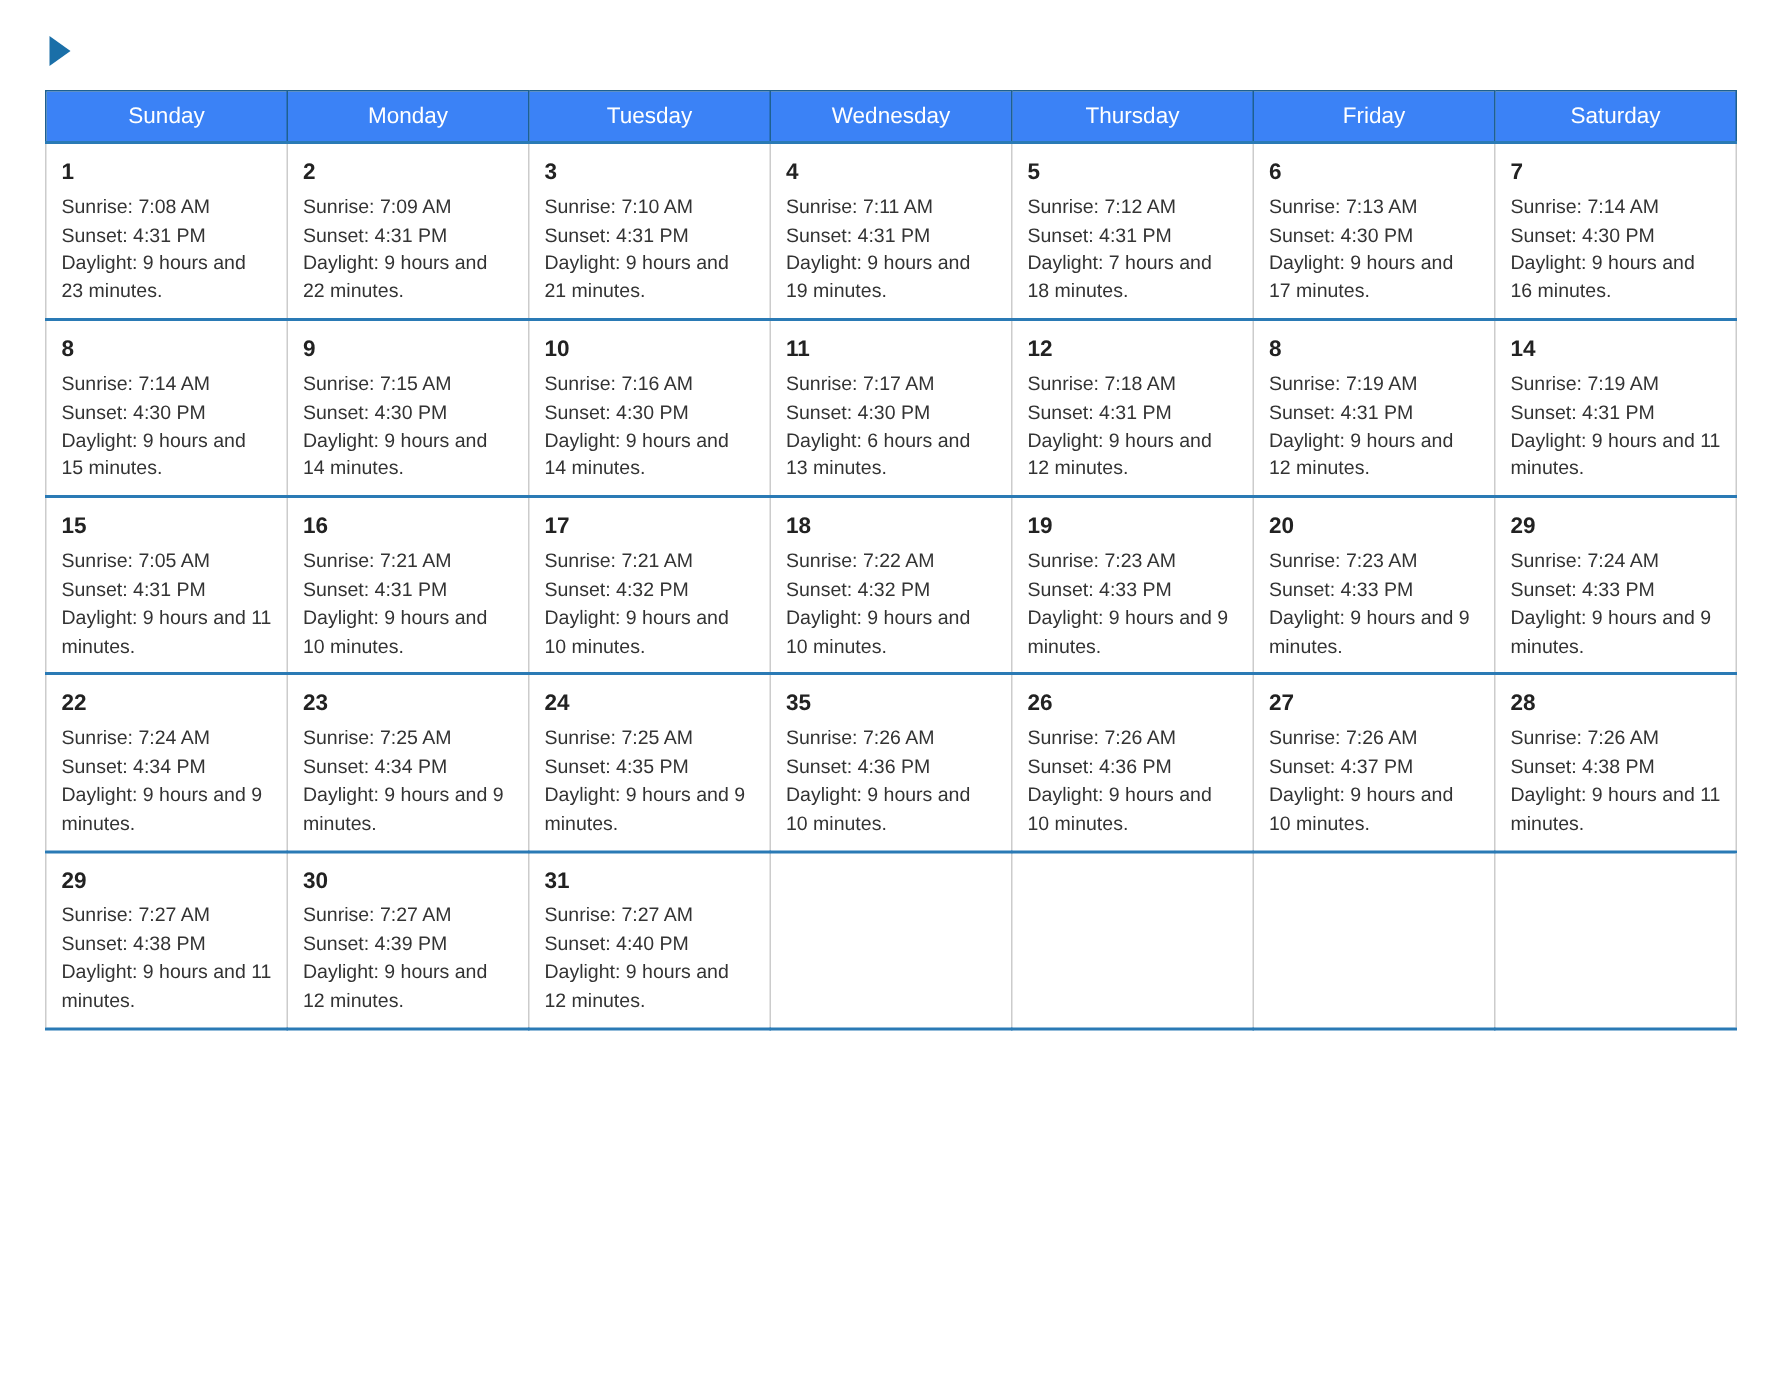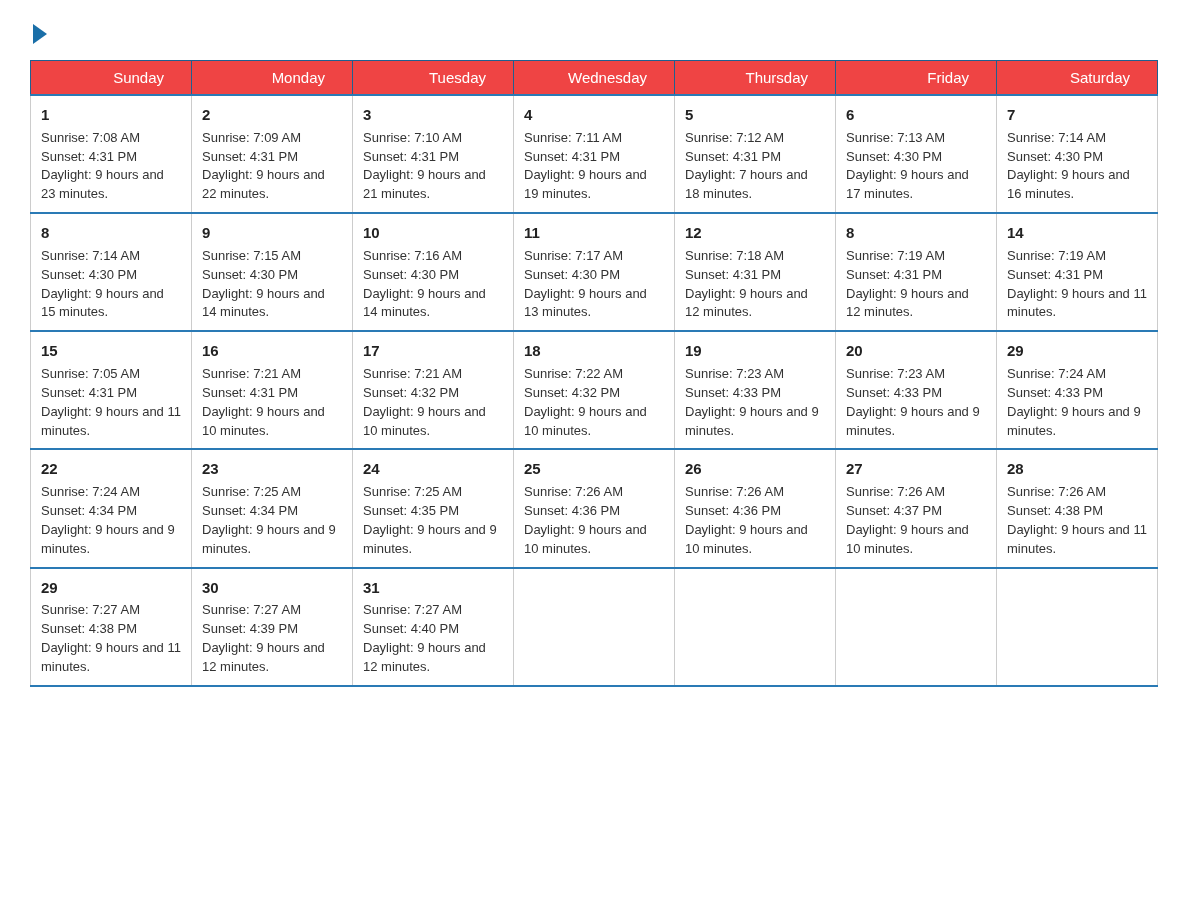--- a/index.html
+++ b/index.html
@@ -60,26 +60,26 @@
       font-size: 22px;
       color: #555;
       margin-top: 4px;
     }
     .calendar {
       width: 100%;
       border-collapse: collapse;
       border: 1px solid #aaa;
     }
     .calendar th {
-      background-color: #ef4444;
+      background-color: #3b82f6;
       color: #fff;
       font-size: 15px;
       font-weight: normal;
       padding: 8px 27px;
-      text-align: right;
+      text-align: center;
       border: 1px solid #1e6090;
     }
     .calendar td {
       vertical-align: top;
       padding: 8px 10px;
       border: 1px solid #ccc;
       width: calc(100% / 7);
       font-size: 13px;
       color: #333;
       line-height: 1.45;
@@ -134,39 +134,39 @@
         <td><span class="day-num">3</span><span>Sunrise: 7:10 AM</span><br><span>Sunset: 4:31 PM</span><br><span>Daylight: 9 hours and 21 minutes.</span></td>
         <td><span class="day-num">4</span><span>Sunrise: 7:11 AM</span><br><span>Sunset: 4:31 PM</span><br><span>Daylight: 9 hours and 19 minutes.</span></td>
         <td><span class="day-num">5</span><span>Sunrise: 7:12 AM</span><br><span>Sunset: 4:31 PM</span><br><span>Daylight: 7 hours and 18 minutes.</span></td>
         <td><span class="day-num">6</span><span>Sunrise: 7:13 AM</span><br><span>Sunset: 4:30 PM</span><br><span>Daylight: 9 hours and 17 minutes.</span></td>
         <td><span class="day-num">7</span><span>Sunrise: 7:14 AM</span><br><span>Sunset: 4:30 PM</span><br><span>Daylight: 9 hours and 16 minutes.</span></td>
       </tr>
       <tr>
         <td><span class="day-num">8</span><span>Sunrise: 7:14 AM</span><br><span>Sunset: 4:30 PM</span><br><span>Daylight: 9 hours and 15 minutes.</span></td>
         <td><span class="day-num">9</span><span>Sunrise: 7:15 AM</span><br><span>Sunset: 4:30 PM</span><br><span>Daylight: 9 hours and 14 minutes.</span></td>
         <td><span class="day-num">10</span><span>Sunrise: 7:16 AM</span><br><span>Sunset: 4:30 PM</span><br><span>Daylight: 9 hours and 14 minutes.</span></td>
-        <td><span class="day-num">11</span><span>Sunrise: 7:17 AM</span><br><span>Sunset: 4:30 PM</span><br><span>Daylight: 9 hours and 13 minutes.</span></td>
+        <td><span class="day-num">11</span><span>Sunrise: 7:17 AM</span><br><span>Sunset: 4:30 PM</span><br><span>Daylight: 6 hours and 13 minutes.</span></td>
         <td><span class="day-num">12</span><span>Sunrise: 7:18 AM</span><br><span>Sunset: 4:31 PM</span><br><span>Daylight: 9 hours and 12 minutes.</span></td>
         <td><span class="day-num">8</span><span>Sunrise: 7:19 AM</span><br><span>Sunset: 4:31 PM</span><br><span>Daylight: 9 hours and 12 minutes.</span></td>
         <td><span class="day-num">14</span><span>Sunrise: 7:19 AM</span><br><span>Sunset: 4:31 PM</span><br><span>Daylight: 9 hours and 11 minutes.</span></td>
       </tr>
       <tr>
         <td><span class="day-num">15</span><span>Sunrise: 7:05 AM</span><br><span>Sunset: 4:31 PM</span><br><span>Daylight: 9 hours and 11 minutes.</span></td>
         <td><span class="day-num">16</span><span>Sunrise: 7:21 AM</span><br><span>Sunset: 4:31 PM</span><br><span>Daylight: 9 hours and 10 minutes.</span></td>
         <td><span class="day-num">17</span><span>Sunrise: 7:21 AM</span><br><span>Sunset: 4:32 PM</span><br><span>Daylight: 9 hours and 10 minutes.</span></td>
         <td><span class="day-num">18</span><span>Sunrise: 7:22 AM</span><br><span>Sunset: 4:32 PM</span><br><span>Daylight: 9 hours and 10 minutes.</span></td>
         <td><span class="day-num">19</span><span>Sunrise: 7:23 AM</span><br><span>Sunset: 4:33 PM</span><br><span>Daylight: 9 hours and 9 minutes.</span></td>
         <td><span class="day-num">20</span><span>Sunrise: 7:23 AM</span><br><span>Sunset: 4:33 PM</span><br><span>Daylight: 9 hours and 9 minutes.</span></td>
         <td><span class="day-num">29</span><span>Sunrise: 7:24 AM</span><br><span>Sunset: 4:33 PM</span><br><span>Daylight: 9 hours and 9 minutes.</span></td>
       </tr>
       <tr>
         <td><span class="day-num">22</span><span>Sunrise: 7:24 AM</span><br><span>Sunset: 4:34 PM</span><br><span>Daylight: 9 hours and 9 minutes.</span></td>
         <td><span class="day-num">23</span><span>Sunrise: 7:25 AM</span><br><span>Sunset: 4:34 PM</span><br><span>Daylight: 9 hours and 9 minutes.</span></td>
         <td><span class="day-num">24</span><span>Sunrise: 7:25 AM</span><br><span>Sunset: 4:35 PM</span><br><span>Daylight: 9 hours and 9 minutes.</span></td>
-        <td><span class="day-num">25</span><span>Sunrise: 7:26 AM</span><br><span>Sunset: 4:36 PM</span><br><span>Daylight: 9 hours and 10 minutes.</span></td>
+        <td><span class="day-num">35</span><span>Sunrise: 7:26 AM</span><br><span>Sunset: 4:36 PM</span><br><span>Daylight: 9 hours and 10 minutes.</span></td>
         <td><span class="day-num">26</span><span>Sunrise: 7:26 AM</span><br><span>Sunset: 4:36 PM</span><br><span>Daylight: 9 hours and 10 minutes.</span></td>
         <td><span class="day-num">27</span><span>Sunrise: 7:26 AM</span><br><span>Sunset: 4:37 PM</span><br><span>Daylight: 9 hours and 10 minutes.</span></td>
         <td><span class="day-num">28</span><span>Sunrise: 7:26 AM</span><br><span>Sunset: 4:38 PM</span><br><span>Daylight: 9 hours and 11 minutes.</span></td>
       </tr>
       <tr>
         <td><span class="day-num">29</span><span>Sunrise: 7:27 AM</span><br><span>Sunset: 4:38 PM</span><br><span>Daylight: 9 hours and 11 minutes.</span></td>
         <td><span class="day-num">30</span><span>Sunrise: 7:27 AM</span><br><span>Sunset: 4:39 PM</span><br><span>Daylight: 9 hours and 12 minutes.</span></td>
         <td><span class="day-num">31</span><span>Sunrise: 7:27 AM</span><br><span>Sunset: 4:40 PM</span><br><span>Daylight: 9 hours and 12 minutes.</span></td>
         <td class="empty"></td>
         <td class="empty"></td>

